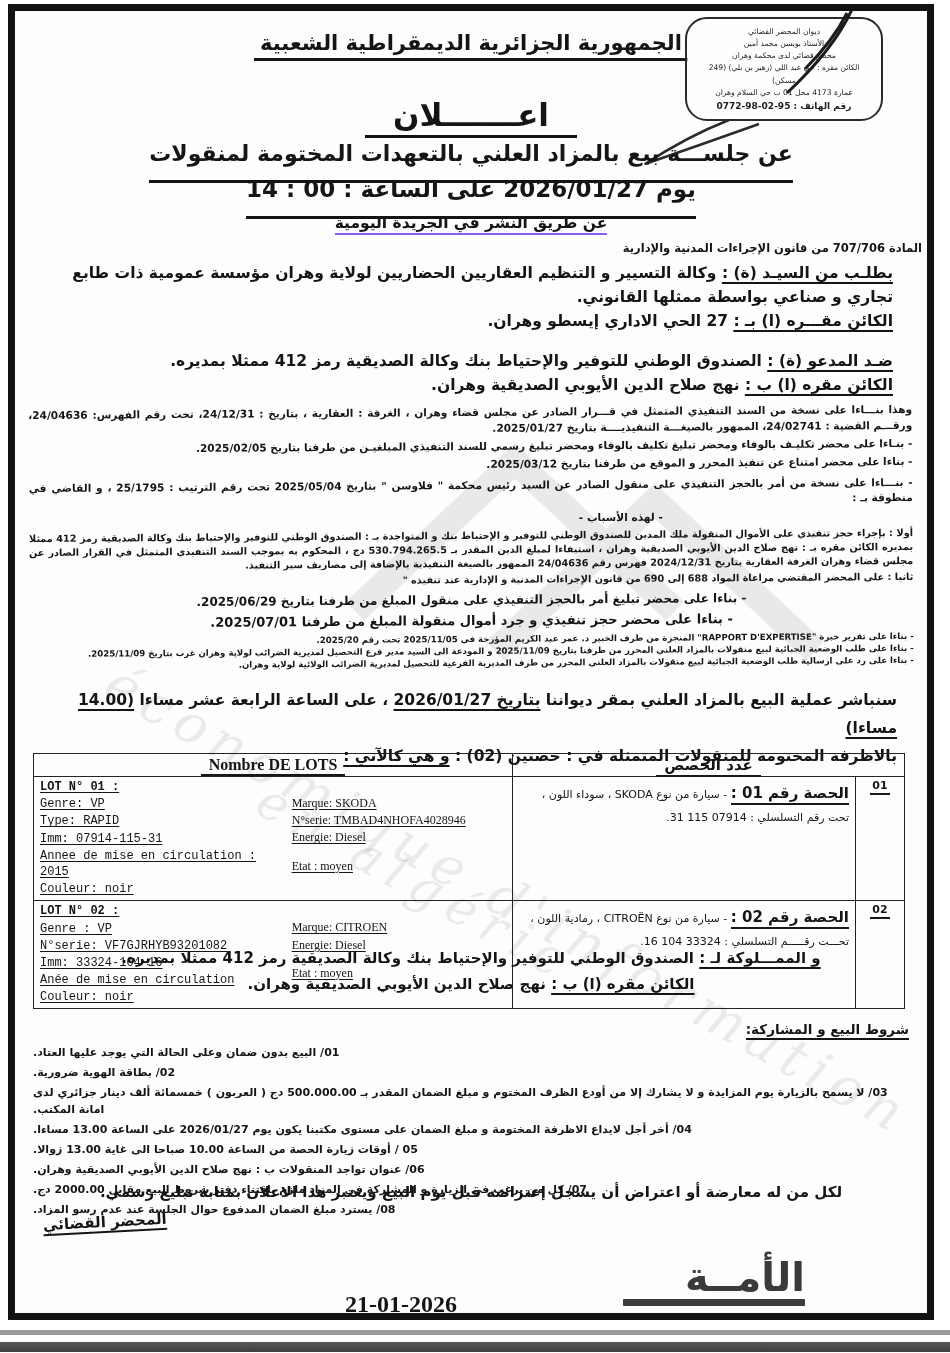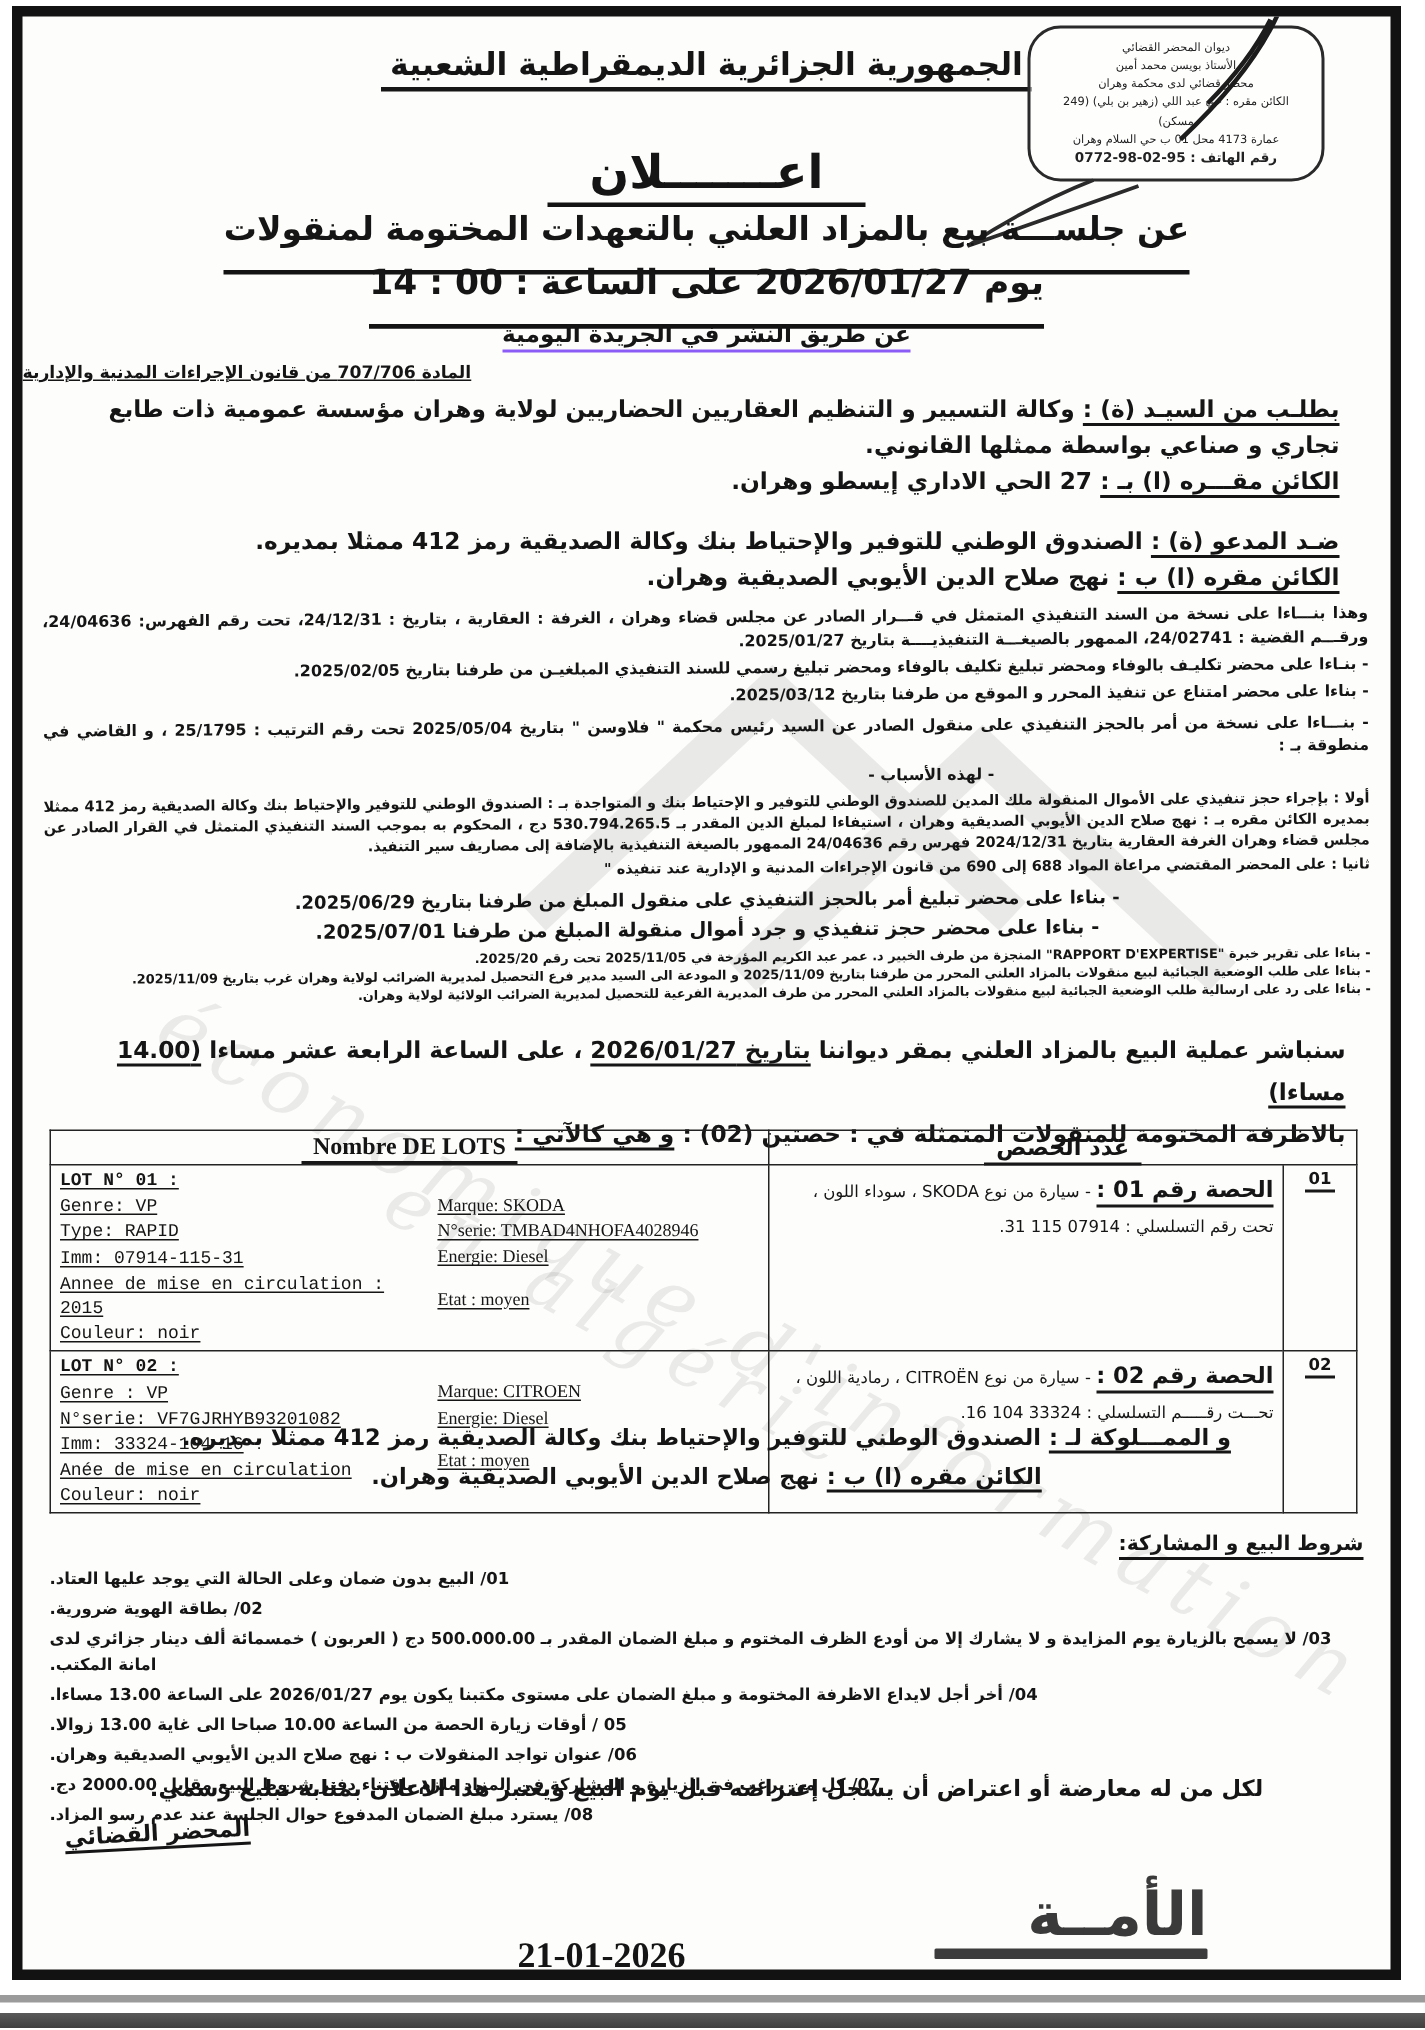--- a/index.html
+++ b/index.html
@@ -24,21 +24,21 @@
   .bubble .ph{font-size:9px;font-weight:bold;letter-spacing:.5px;direction:ltr;}
   .pen{top:-4px;right:58px;z-index:2;}
   .tail{margin-right:120px;margin-top:-3px;}
   .t1{top:86px;left:0;right:0;text-align:center;font-size:31px;font-weight:bold;}
   .t1 span{border-bottom:3px solid #131313;padding:0 28px 2px;}
   .t2{top:130px;left:0;right:0;text-align:center;font-size:22px;font-weight:bold;}
   .t2 span,.t3 span{border-bottom:3px solid #131313;padding-bottom:14px;}
   .t3{top:165px;left:0;right:0;text-align:center;font-size:23px;font-weight:bold;}
   .t4{top:203px;left:0;right:0;text-align:center;font-size:15.5px;font-weight:bold;}
   .t4 span{border-bottom:2px solid #8b5cf6;padding-bottom:1px;}
-  .t5{top:230px;left:0;right:16px;text-align:left;font-size:11.5px;font-weight:bold;text-decoration:underline;}
+  .t5{top:230px;left:0;right:5px;text-align:right;font-size:11.5px;font-weight:bold;}
   
   .para{right:34px;left:34px;font-size:15.5px;font-weight:bold;text-align:right;line-height:1.55;}
   .p-req{top:250px;}
   .p-def{top:338px;}
   .lead{text-decoration:underline;text-underline-offset:4px;text-decoration-thickness:2px;}
   
   .legal{top:394px;right:14px;left:14px;text-align:right;line-height:1.5;transform:rotate(-.4deg);}
   .lg{font-size:10.6px;font-weight:600;margin-bottom:2px;text-align:justify;}
   .lg-3{font-weight:700;margin-top:5px;}
   .lg-4{text-align:right;padding-right:250px;font-weight:700;}

